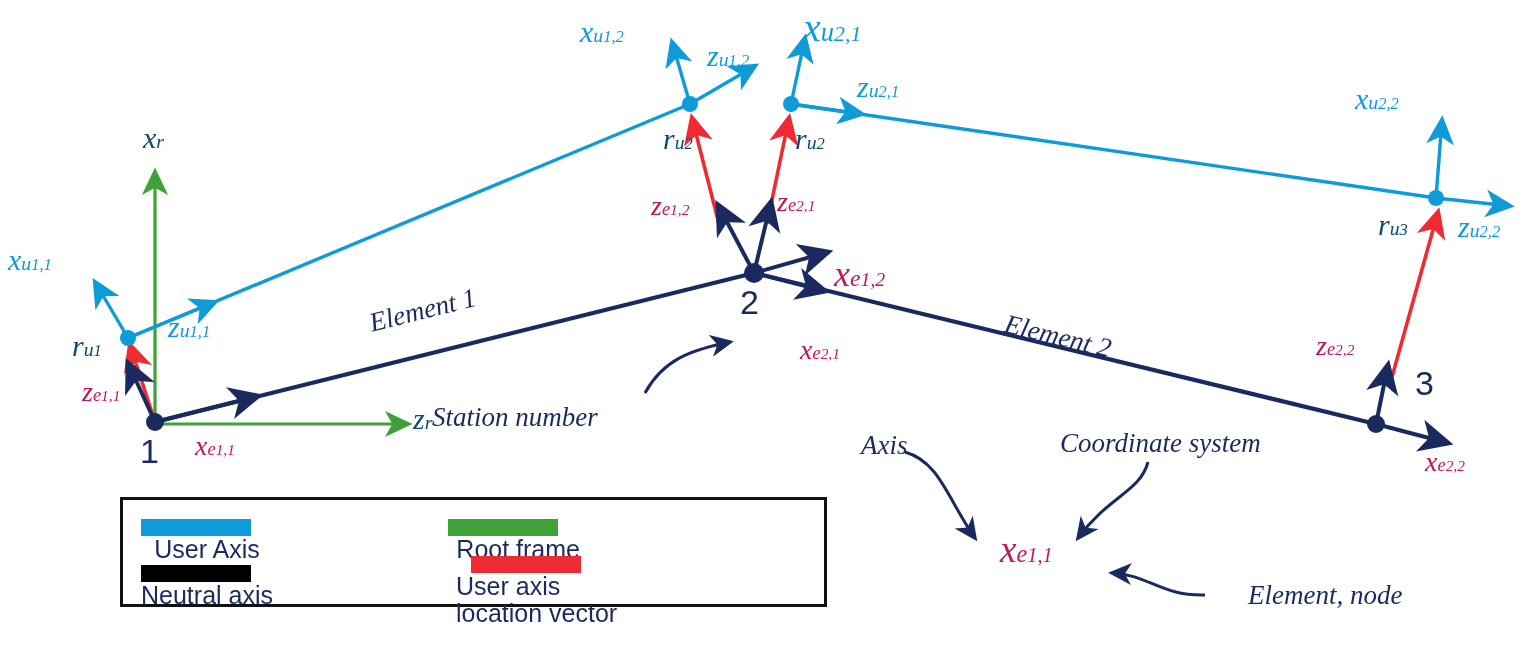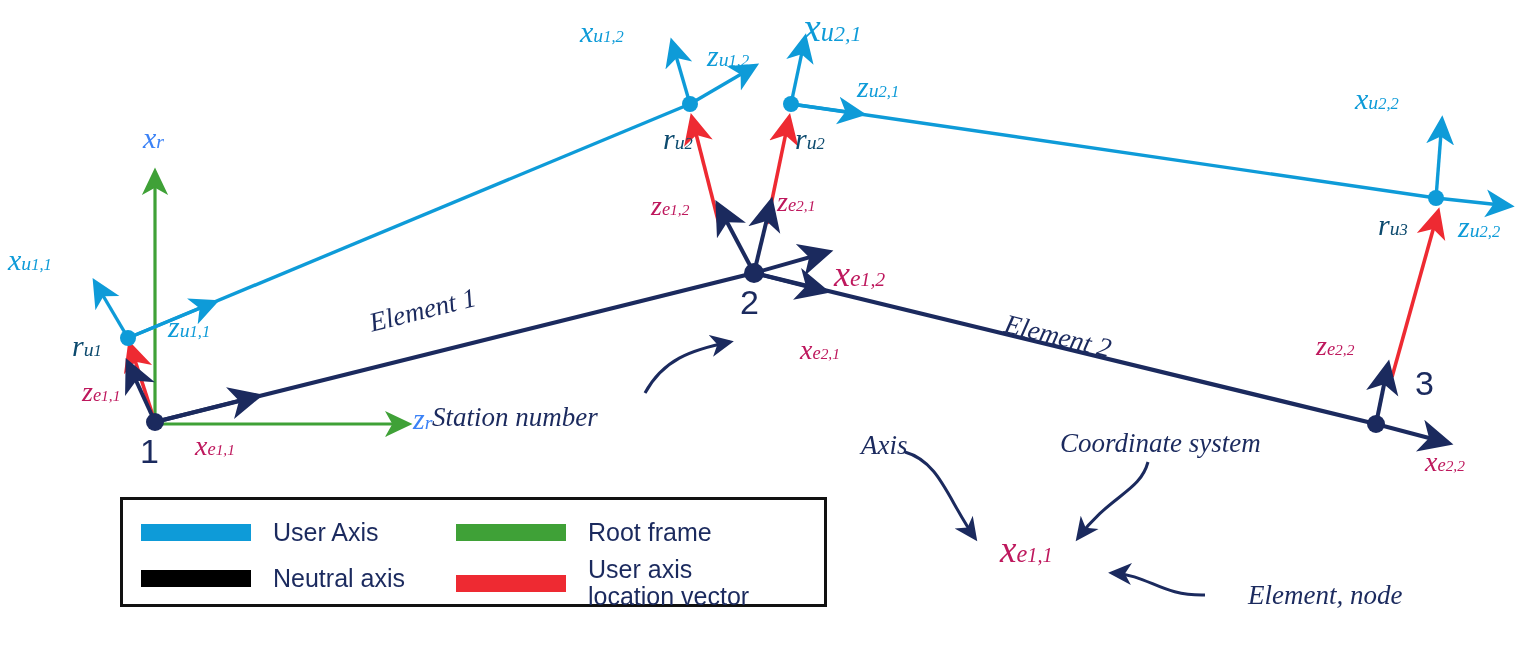--- a/index.html
+++ b/index.html
@@ -4,28 +4,28 @@
 <style>
   html,body{margin:0;padding:0;background:#ffffff;}
   body{width:1524px;height:648px;overflow:hidden;font-family:"Liberation Serif",serif;}
   #stage{position:relative;width:1524px;height:648px;background:#fff;}
   svg{position:absolute;left:0;top:0;}
   .lbl{position:absolute;white-space:nowrap;line-height:1;}
   .math{font-family:"Liberation Serif",serif;font-style:italic;}
   .cyan{color:#0e9bd8;}
   .navy{color:#be185d;}
   .red{color:#0c4a6e;}
-  .green{color:#3b82f6;}
+  .green{color:#0c4a6e;}
   .sub{font-size:0.66em;font-style:italic;}
   .sub2{font-size:0.55em;font-style:italic;}
   .callout{font-family:"Liberation Serif",serif;font-style:italic;color:#1b2a5e;font-size:27px;}
   .nodenum{font-family:"Liberation Sans",sans-serif;font-style:normal;color:#1b2a5e;font-size:34px;font-weight:400;}
   #legend{position:absolute;left:120px;top:497px;width:707px;height:110px;
           border:3px solid #111;background:#fff;box-sizing:border-box;}
-  .legrow{position:absolute;display:flex;align-items:center;}
+  .legrow{position:absolute;display:flex;align-items:center;flex-direction:column;}
   .swatch{width:110px;height:17px;margin-right:22px;}
   .legtxt{font-family:"Liberation Sans",sans-serif;font-style:normal;color:#1b2a5e;font-size:25px;line-height:1.08;}
 </style>
 </head>
 <body>
 
 <div id="stage">
 
   <svg width="1524" height="648" viewBox="0 0 1524 648">
     <defs>
@@ -165,21 +165,21 @@
 
   <div id="legend">
     <div class="legrow" style="left:18px;top:19px;">
       <span class="swatch" id="sw0" style="background: rgb(14, 155, 216);"></span>
       <span class="legtxt">User Axis</span>
     </div>
     <div class="legrow" style="left:18px;top:65px;">
       <span class="swatch" id="sw1" style="background: rgb(0, 0, 0);"></span>
       <span class="legtxt">Neutral axis</span>
     </div>
-    <div class="legrow" style="left:333px;top:19px;">
+    <div class="legrow" style="left:325px;top:19px;align-items:flex-end;">
       <span class="swatch" id="sw2" style="background: rgb(63, 161, 55);"></span>
       <span class="legtxt">Root frame</span>
     </div>
     <div class="legrow" style="left:333px;top:56px;">
       <span class="swatch" id="sw3" style="background: rgb(238, 42, 50);"></span>
       <span class="legtxt" id="lg3" style="white-space:pre-line;">User axis
 location vector</span>
     </div>
   </div>
 

